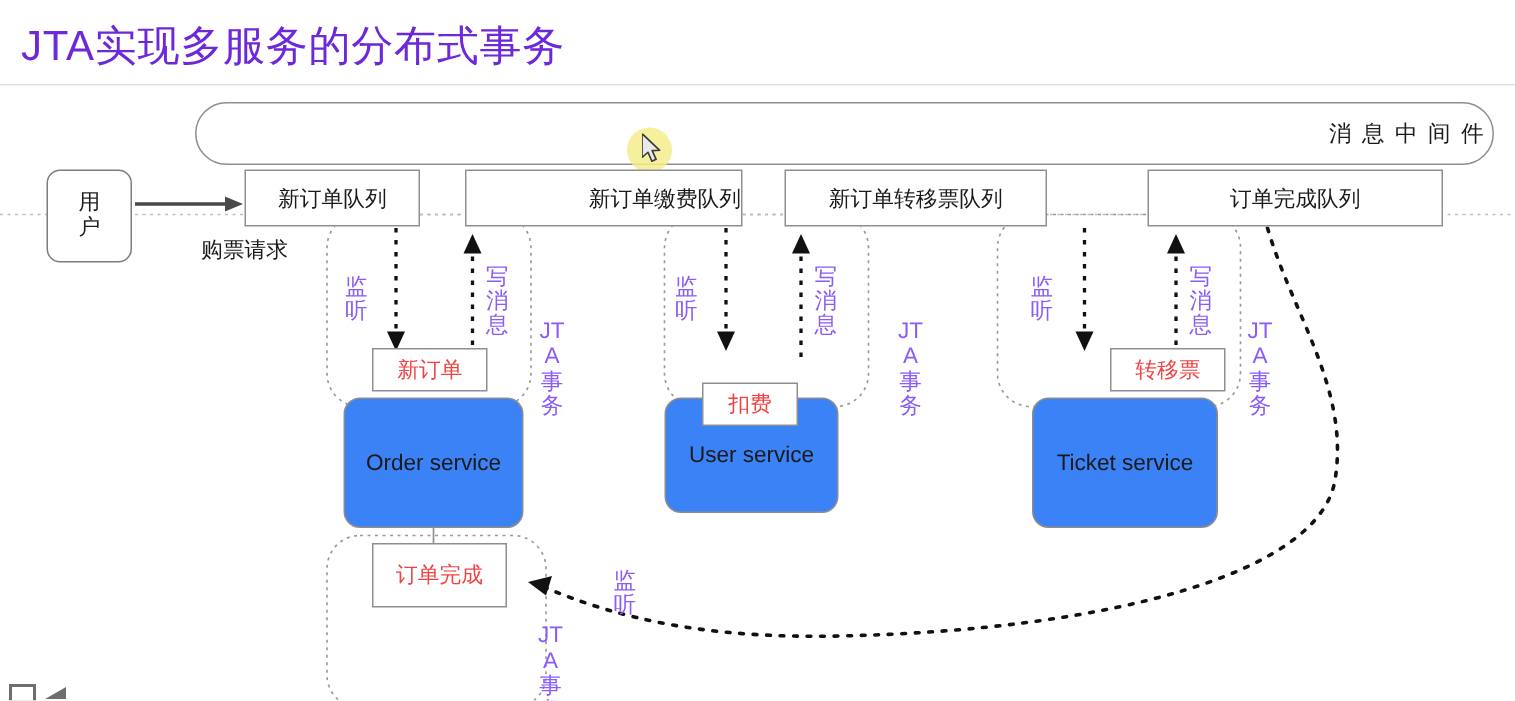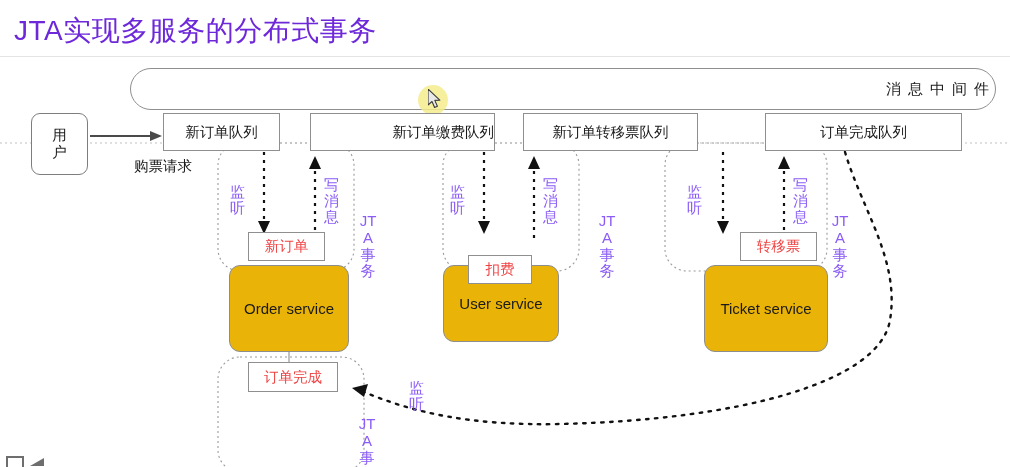--- a/index.html
+++ b/index.html
@@ -102,21 +102,21 @@
     top: 157px;
     font-size: 14.5px;
     white-space: nowrap;
     margin-left: 48px;
   }
 
   
   .service {
     border: 1.3px solid #8d8d8d;
     border-radius: 11px;
-    background: #eab308;
+    background: #3b82f6;
     box-sizing: border-box;
     display: flex;
     align-items: center;
     justify-content: center;
     font-size: 15px;
     color: #1a1a1a;
     white-space: nowrap;
     z-index: 4;
   }
 
@@ -283,25 +283,25 @@
   <span>User service</span>
 </div>
 
 <div class="abs anno vert" style="left:686px; top:184px;">监听</div>
 <div class="abs anno vert" style="left:792px; top:177px;">写消息</div>
 <div class="abs anno vert-wide" style="left:830px; top:177px;">JTA事务</div>
 
 <div class="abs action-box" style="left:740px; top:232px; width:77px; height:29px;">
   <span>转移票</span>
 </div>
-<div class="abs service" style="left:688px; top:265px; width:124px; height:87px;margin-left:16px;">
+<div class="abs service" style="left:688px; top:265px; width:124px; height:87px;">
   <span>Ticket service</span>
 </div>
 
-<div class="abs action-box" style="left:248px; top:362px; width:90px; height:30px;">
+<div class="abs action-box" style="left:248px; top:362px; width:90px; height:43px;">
   <span>订单完成</span>
 </div>
 <div class="abs anno vert-wide" style="left:357px; top:380px;">JTA事务</div>
 <div class="abs anno vert" style="left:408px; top:380px;">监听</div>
 
 <div class="abs" id="cursor-halo"></div>
 <svg class="abs" id="cursor-arrow" viewBox="0 0 14 20">
   <polygon points="0,0 0,16 4,12.5 6.6,18.5 9.4,17.2 6.8,11.4 11.8,11.2" fill="#e9e9e9" stroke="#3a3a3a" stroke-width="1.1" stroke-linejoin="round"></polygon>
 </svg>
 

